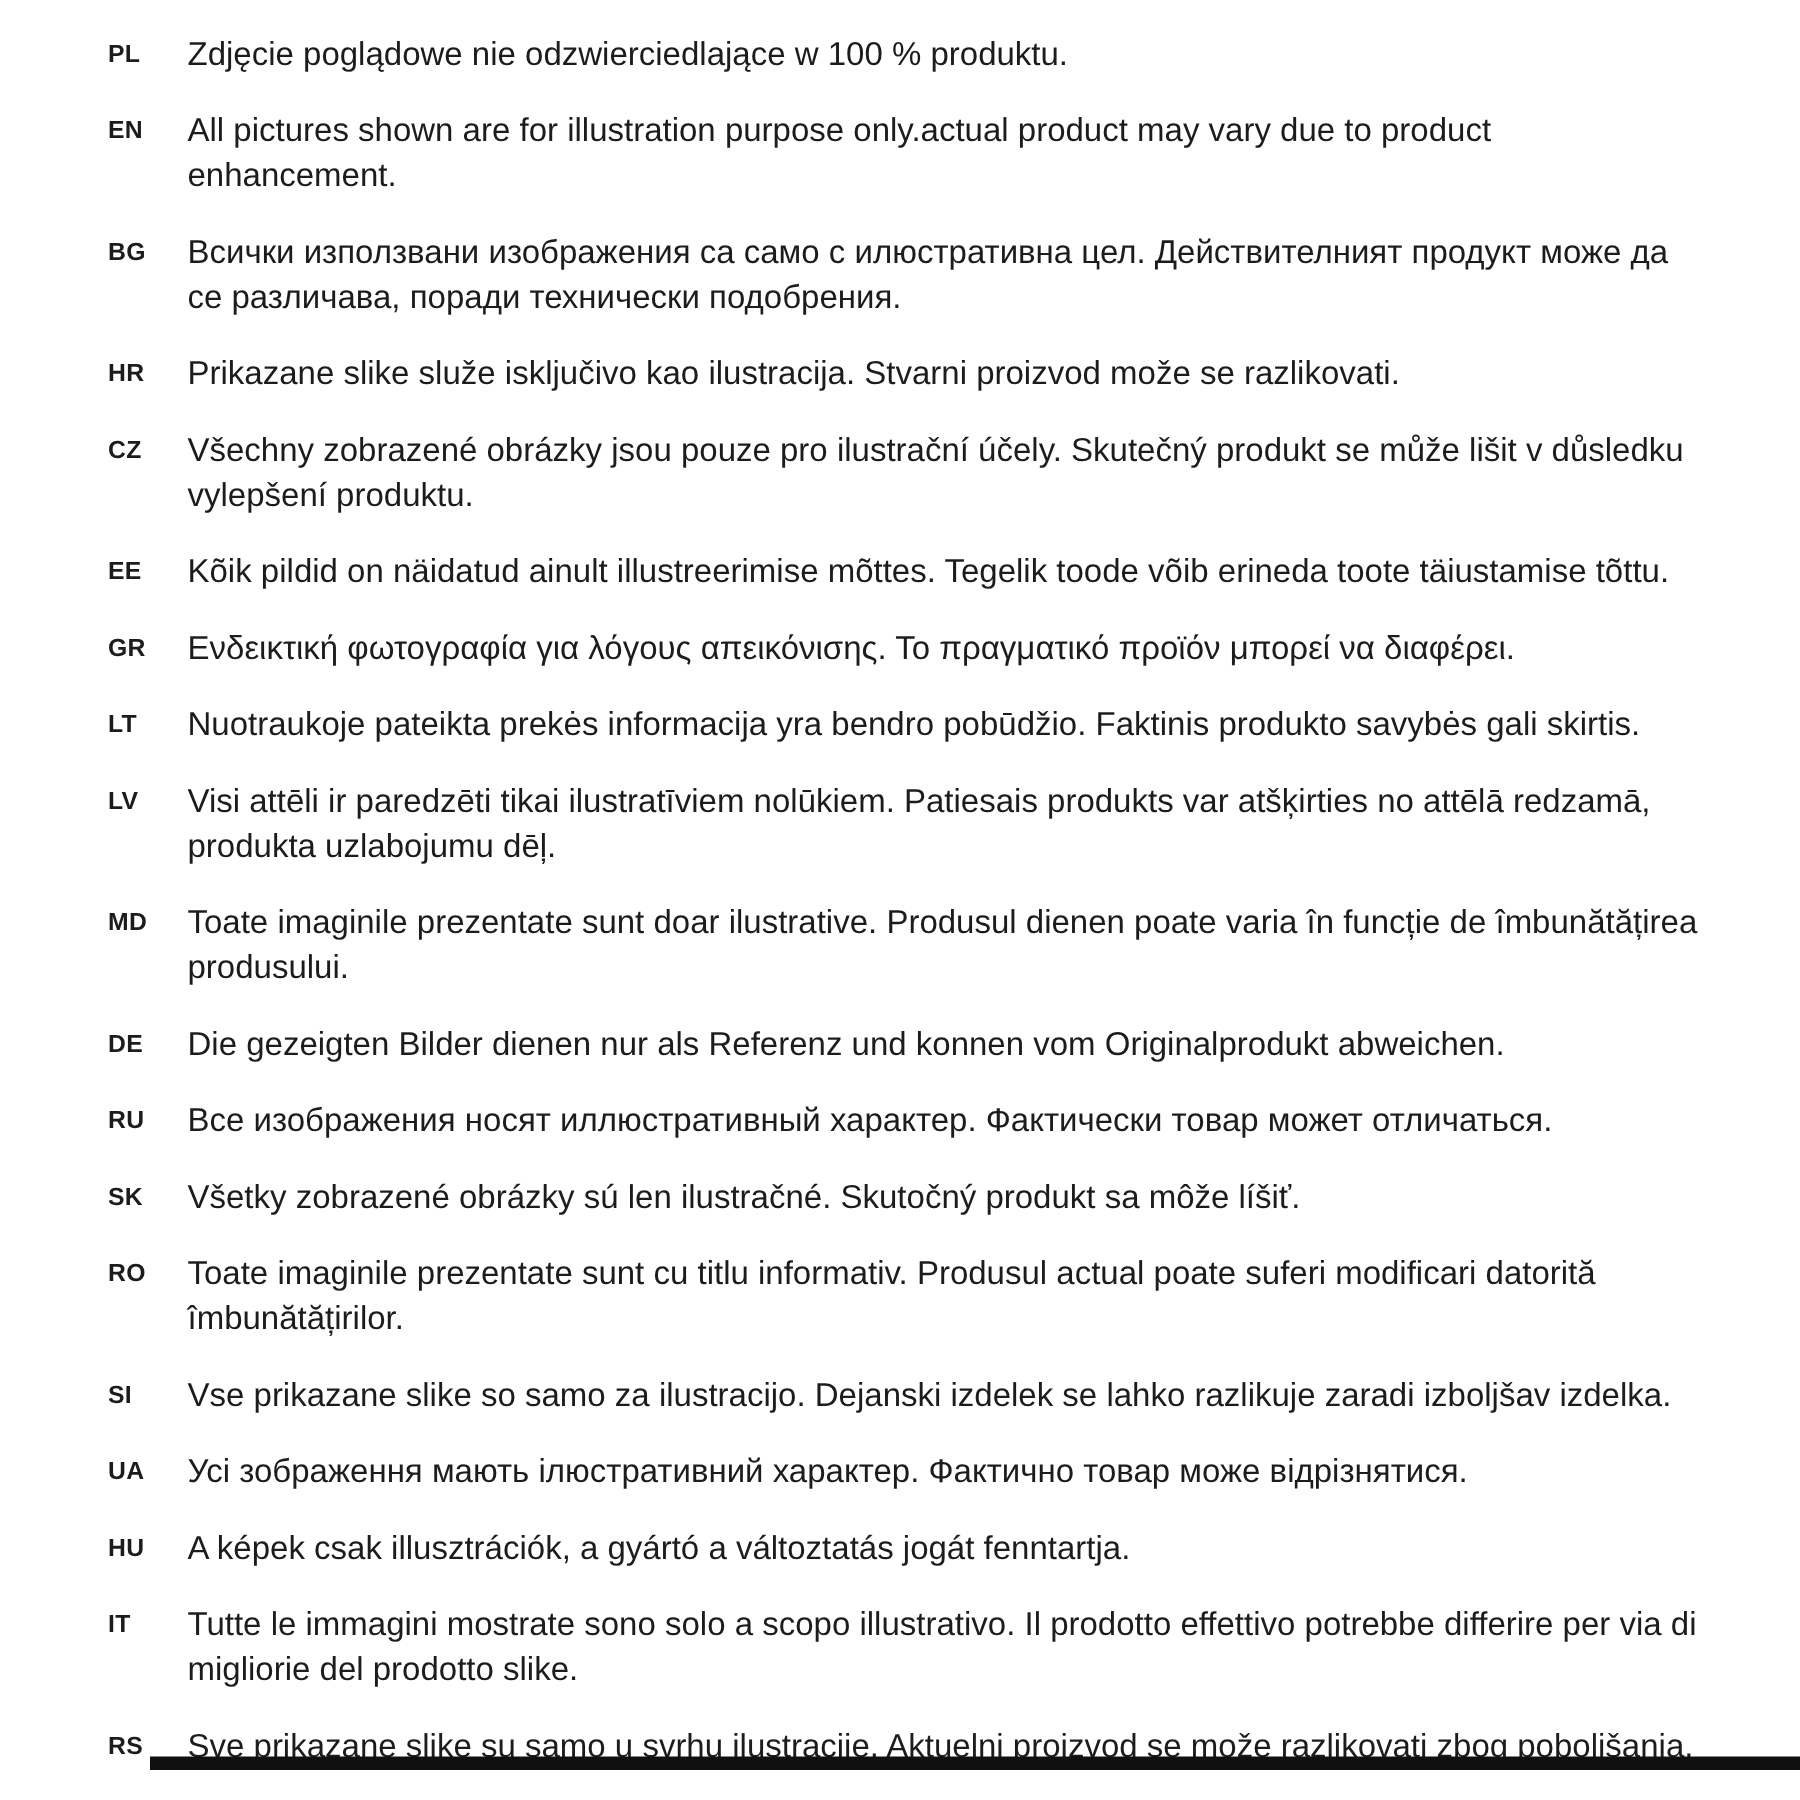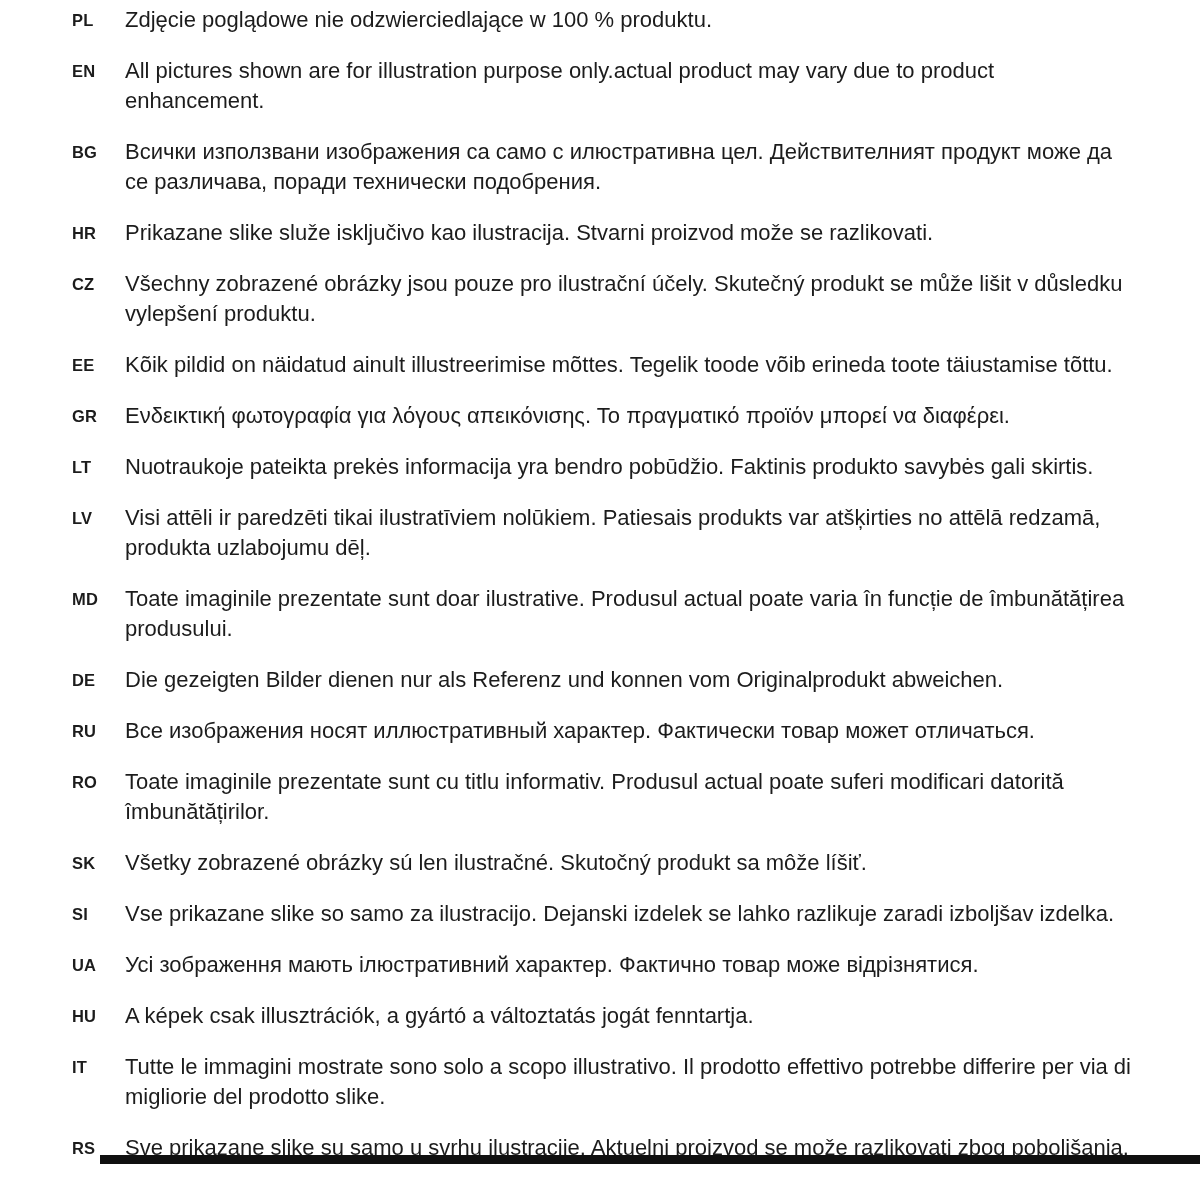--- a/index.html
+++ b/index.html
@@ -10,21 +10,21 @@
   body {
     width: 1200px;
     height: 1200px;
     position: relative;
     overflow: hidden;
     font-family: "Liberation Sans", sans-serif;
     color: #1c1c1c;
   }
   .page {
     position: absolute;
-    top: 0;
+    top: 16px;
     left: 0;
     width: 1200px;
     height: 1164px;
   }
   .rows {
     padding: 5px 62px 0 72px;
     box-sizing: border-box;
   }
   .lang-row {
     display: flex;
@@ -102,41 +102,41 @@
       <p class="lang-text">Nuotraukoje pateikta prekės informacija yra bendro pobūdžio. Faktinis produkto savybės gali skirtis.</p>
     </div>
 
     <div class="lang-row">
       <span class="lang-code">LV</span>
       <p class="lang-text">Visi attēli ir paredzēti tikai ilustratīviem nolūkiem. Patiesais produkts var atšķirties no attēlā redzamā, produkta uzlabojumu dēļ.</p>
     </div>
 
     <div class="lang-row">
       <span class="lang-code">MD</span>
-      <p class="lang-text">Toate imaginile prezentate sunt doar ilustrative. Produsul actual poate varia în funcție de îmbunătățirea produsului.</p>
+      <p class="lang-text">Toate imaginile prezentate sunt doar ilustrative. Produsul dienen poate varia în funcție de îmbunătățirea produsului.</p>
     </div>
 
     <div class="lang-row">
       <span class="lang-code">DE</span>
       <p class="lang-text">Die gezeigten Bilder dienen nur als Referenz und konnen vom Originalprodukt abweichen.</p>
     </div>
 
     <div class="lang-row">
       <span class="lang-code">RU</span>
       <p class="lang-text">Все изображения носят иллюстративный характер. Фактически товар может отличаться.</p>
     </div>
 
     <div class="lang-row">
-      <span class="lang-code">RO</span>
-      <p class="lang-text">Toate imaginile prezentate sunt cu titlu informativ. Produsul actual poate suferi modificari datorită îmbunătățirilor.</p>
+      <span class="lang-code">SK</span>
+      <p class="lang-text">Všetky zobrazené obrázky sú len ilustračné. Skutočný produkt sa môže líšiť.</p>
     </div>
 
     <div class="lang-row">
-      <span class="lang-code">SK</span>
-      <p class="lang-text">Všetky zobrazené obrázky sú len ilustračné. Skutočný produkt sa môže líšiť.</p>
+      <span class="lang-code">RO</span>
+      <p class="lang-text">Toate imaginile prezentate sunt cu titlu informativ. Produsul actual poate suferi modificari datorită îmbunătățirilor.</p>
     </div>
 
     <div class="lang-row">
       <span class="lang-code">SI</span>
       <p class="lang-text">Vse prikazane slike so samo za ilustracijo. Dejanski izdelek se lahko razlikuje zaradi izboljšav izdelka.</p>
     </div>
 
     <div class="lang-row">
       <span class="lang-code">UA</span>
       <p class="lang-text">Усі зображення мають ілюстративний характер. Фактично товар може відрізнятися.</p>

